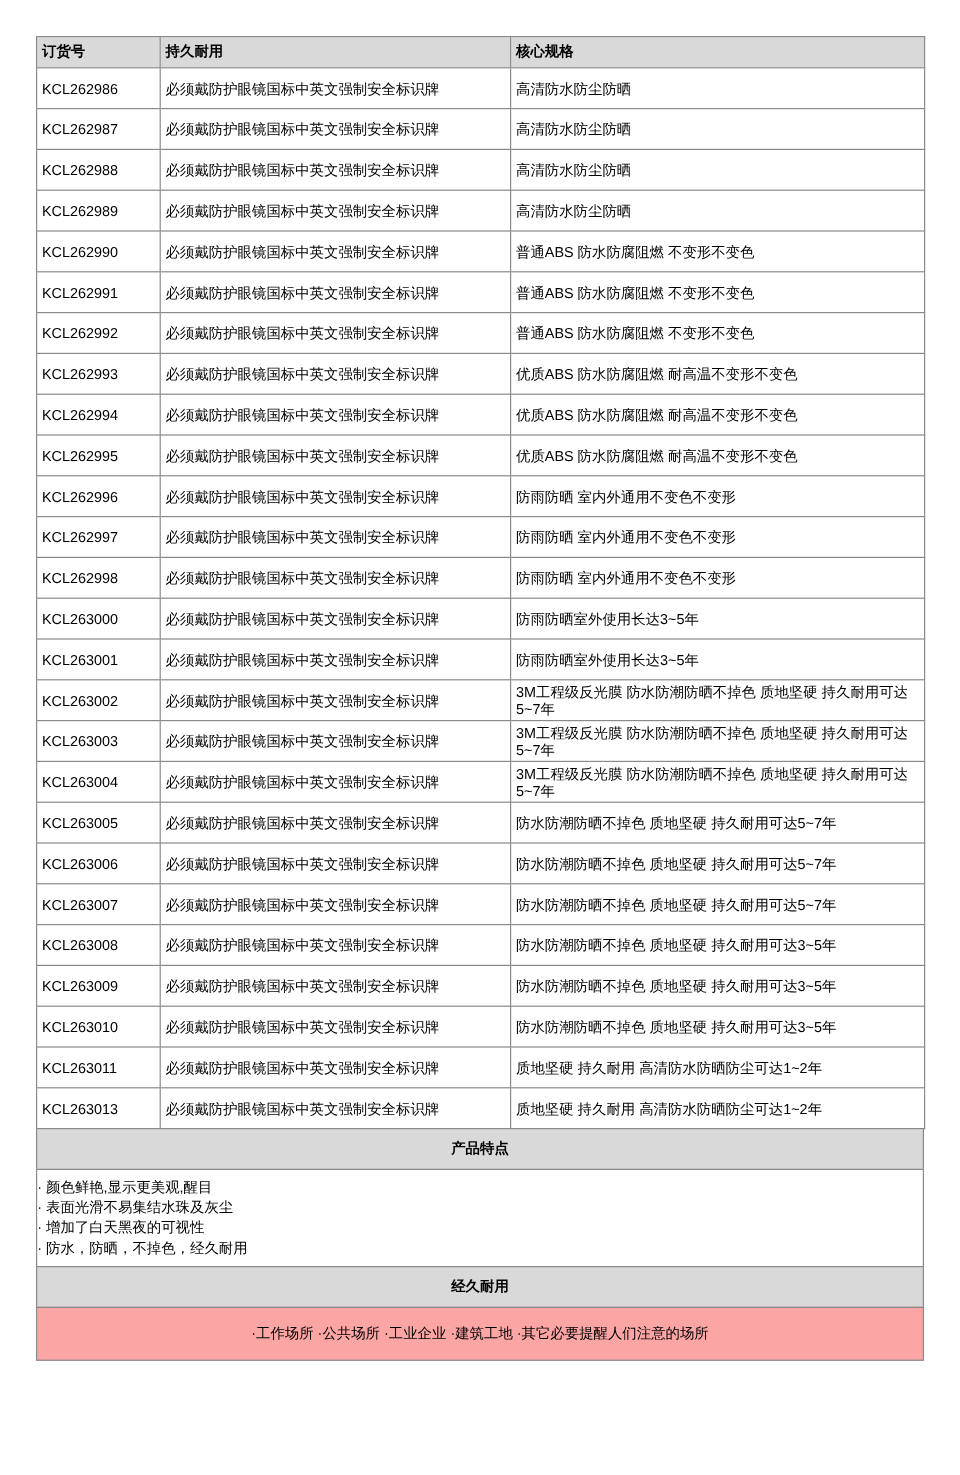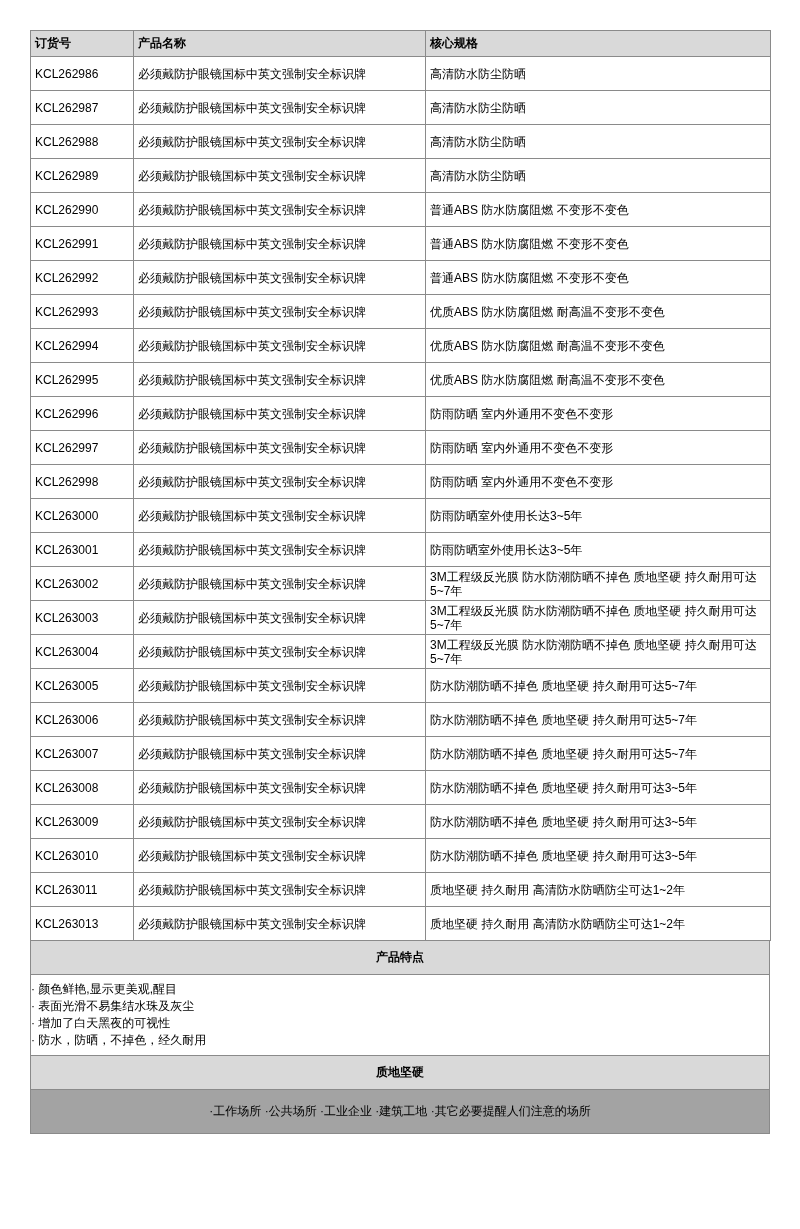--- a/index.html
+++ b/index.html
@@ -52,41 +52,41 @@
     font-size: 12px;
     padding: 8px 0;
   }
   .features {
     background: #ffffff;
     font-size: 12px;
     line-height: 17px;
     padding: 6px 0;
   }
   .occasions {
-    background: #a3a3a3;
+    background: #fca5a5;
     text-align: center;
     font-size: 12px;
     padding: 13px 0;
   }
 </style>
 </head>
 <body>
 
 <div class="page">
 
   <table class="products">
     <colgroup>
       <col class="col-order">
       <col class="col-name">
       <col class="col-spec">
     </colgroup>
     <thead>
       <tr>
         <th>订货号</th>
-        <th>产品名称</th>
+        <th>持久耐用</th>
         <th>核心规格</th>
       </tr>
     </thead>
     <tbody id="rows-body">
         <tr>
           <td>KCL262986</td>
           <td>必须戴防护眼镜国标中英文强制安全标识牌</td>
           <td>高清防水防尘防晒</td>
         </tr>
         <tr>
@@ -218,16 +218,16 @@
   </table>
 
   <div class="section section-header">产品特点</div>
   <div class="section features" id="features-list">
       <div>· 颜色鲜艳,显示更美观,醒目</div>
       <div>· 表面光滑不易集结水珠及灰尘</div>
       <div>· 增加了白天黑夜的可视性</div>
       <div>· 防水，防晒，不掉色，经久耐用</div>
     </div>
 
-  <div class="section section-header">质地坚硬</div>
+  <div class="section section-header">经久耐用</div>
   <div class="section occasions">·工作场所 ·公共场所 ·工业企业 ·建筑工地 ·其它必要提醒人们注意的场所</div>
 
 </div>
 
 </body></html>

